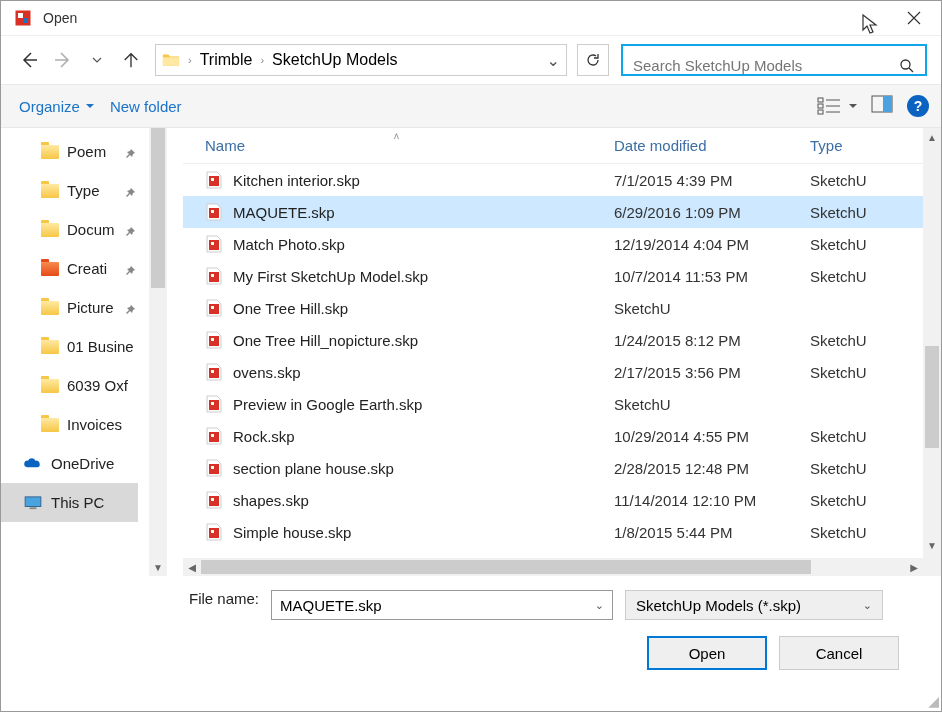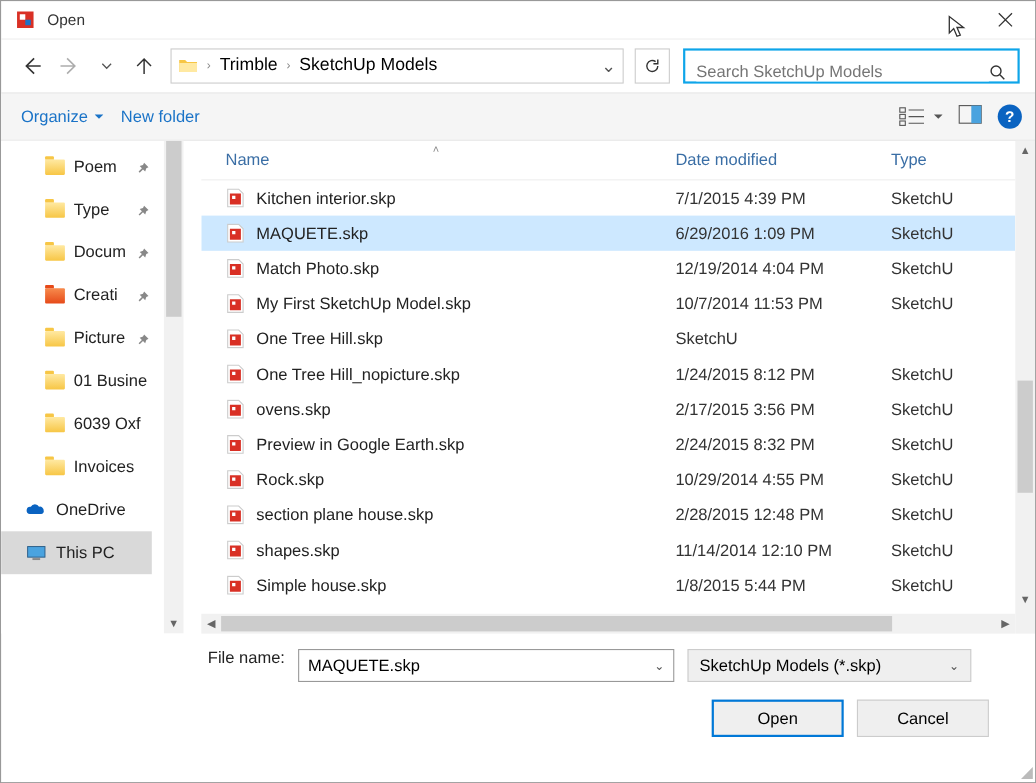--- a/index.html
+++ b/index.html
@@ -337,21 +337,20 @@
             <span class="fdate">2/17/2015 3:56 PM</span>
             <span class="ftype">SketchU</span>
           </div>
           <div class="row">
             <svg class="skp-ic" viewBox="0 0 18 18">
               <path fill="#fff" stroke="#ccc" d="M2 1h10l4 4v12H2z"></path>
               <path fill="#d93025" d="M4 5h10v10H4z"></path>
               <path fill="#fff" d="M6 7h3v3H6z"></path>
             </svg>
             <span class="fname">Preview in Google Earth.skp</span>
-            <span class="fdate">2/24/2015 8:32 PM</span>
             <span class="ftype">SketchU</span>
           </div>
           <div class="row">
             <svg class="skp-ic" viewBox="0 0 18 18">
               <path fill="#fff" stroke="#ccc" d="M2 1h10l4 4v12H2z"></path>
               <path fill="#d93025" d="M4 5h10v10H4z"></path>
               <path fill="#fff" d="M6 7h3v3H6z"></path>
             </svg>
             <span class="fname">Rock.skp</span>
             <span class="fdate">10/29/2014 4:55 PM</span>

